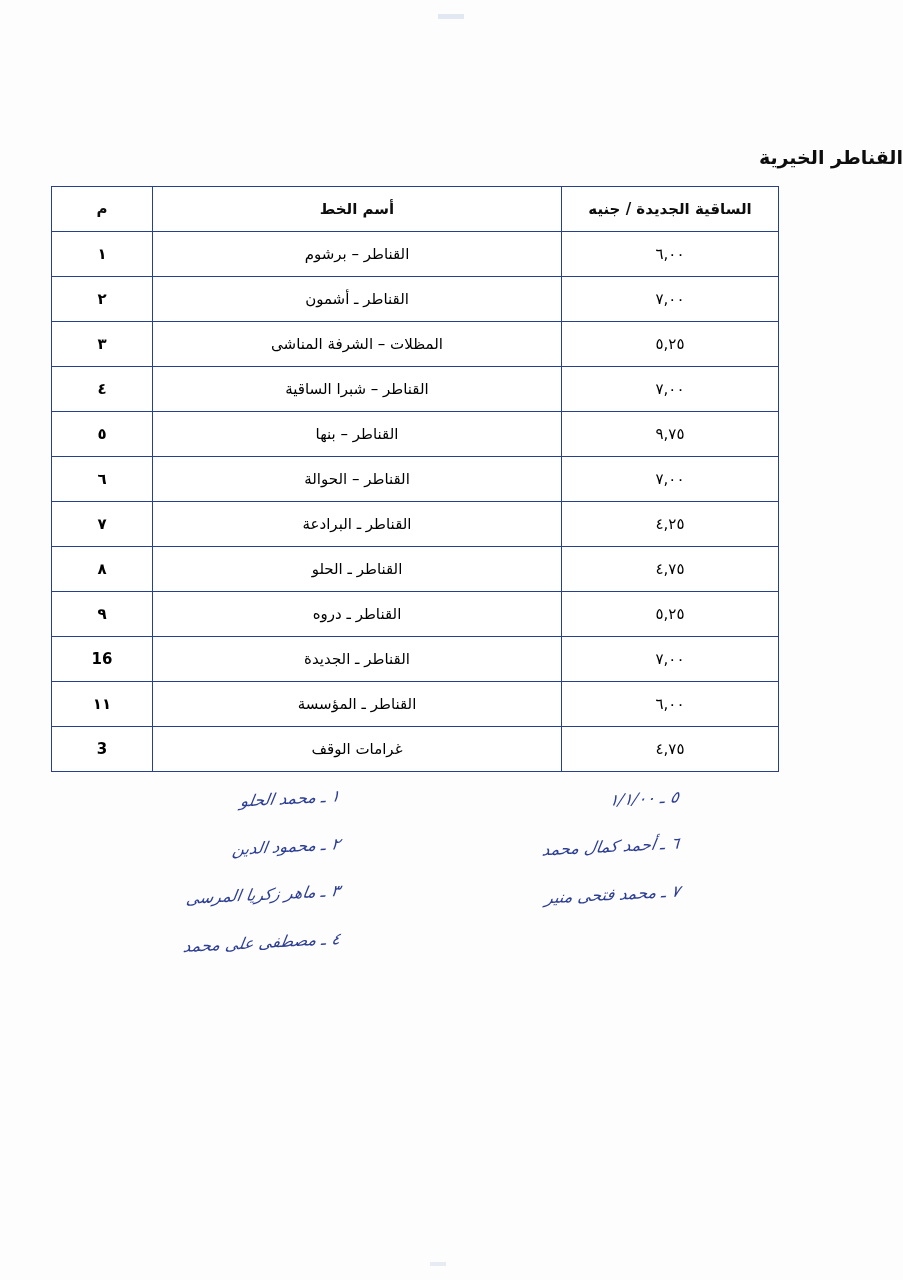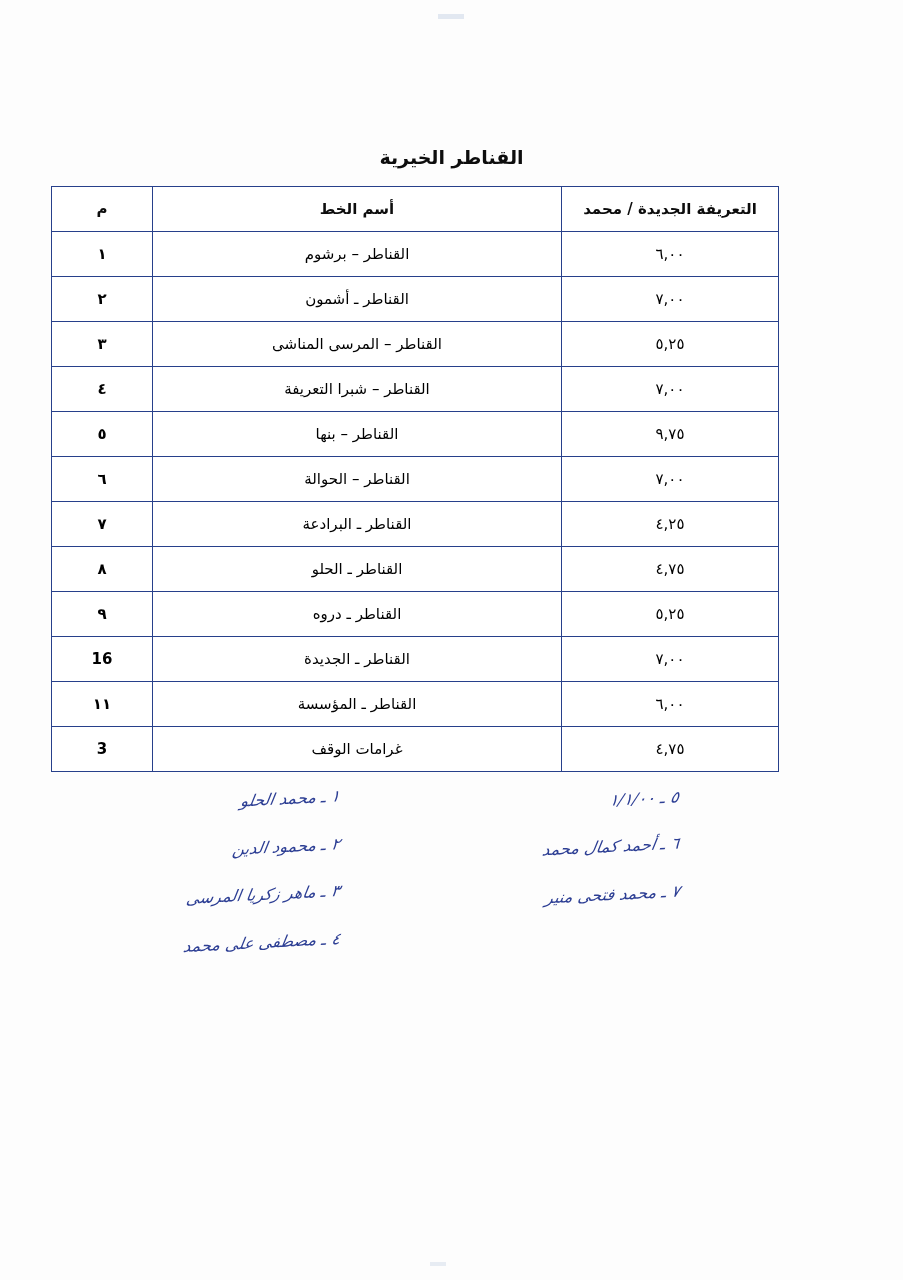--- a/index.html
+++ b/index.html
@@ -18,21 +18,20 @@
   .page {
     position: absolute;
     inset: 0;
     background: #fdfdfd;
   }
   .doc-title {
     position: absolute;
     top: 146px;
     left: 0;
     width: 903px;
-    text-align: center;
     font-size: 19px;
     font-weight: bold;
     letter-spacing: 0px;
     color: #0d0d0d;
   }
   table.fare-table {
     position: absolute;
     top: 186px;
     right: 124px;
     width: 700px;
@@ -130,44 +129,44 @@
 <div class="page">
 
   <div class="edge-mark-top"></div>
   <div class="edge-mark-bottom"></div>
 
   <div class="doc-title">القناطر الخيرية</div>
 
   <table class="fare-table">
     <thead>
       <tr>
-        <th class="col-fare">التعريفة الجديدة / محمد</th>
+        <th class="col-fare">الساقية الجديدة / جنيه</th>
         <th class="col-line">أسم الخط</th>
         <th class="col-num">م</th>
       </tr>
     </thead>
     <tbody>
       <tr>
         <td class="col-fare">٦,٠٠</td>
         <td class="col-line">القناطر – برشوم</td>
         <td class="col-num">١</td>
       </tr>
       <tr>
         <td class="col-fare">٧,٠٠</td>
         <td class="col-line">القناطر ـ أشمون</td>
         <td class="col-num">٢</td>
       </tr>
       <tr>
         <td class="col-fare">٥,٢٥</td>
-        <td class="col-line">القناطر – المرسى المناشى</td>
+        <td class="col-line">المظلات – الشرفة المناشى</td>
         <td class="col-num">٣</td>
       </tr>
       <tr>
         <td class="col-fare">٧,٠٠</td>
-        <td class="col-line">القناطر – شبرا التعريفة</td>
+        <td class="col-line">القناطر – شبرا الساقية</td>
         <td class="col-num">٤</td>
       </tr>
       <tr>
         <td class="col-fare">٩,٧٥</td>
         <td class="col-line">القناطر – بنها</td>
         <td class="col-num">٥</td>
       </tr>
       <tr>
         <td class="col-fare">٧,٠٠</td>
         <td class="col-line">القناطر – الحوالة</td>

